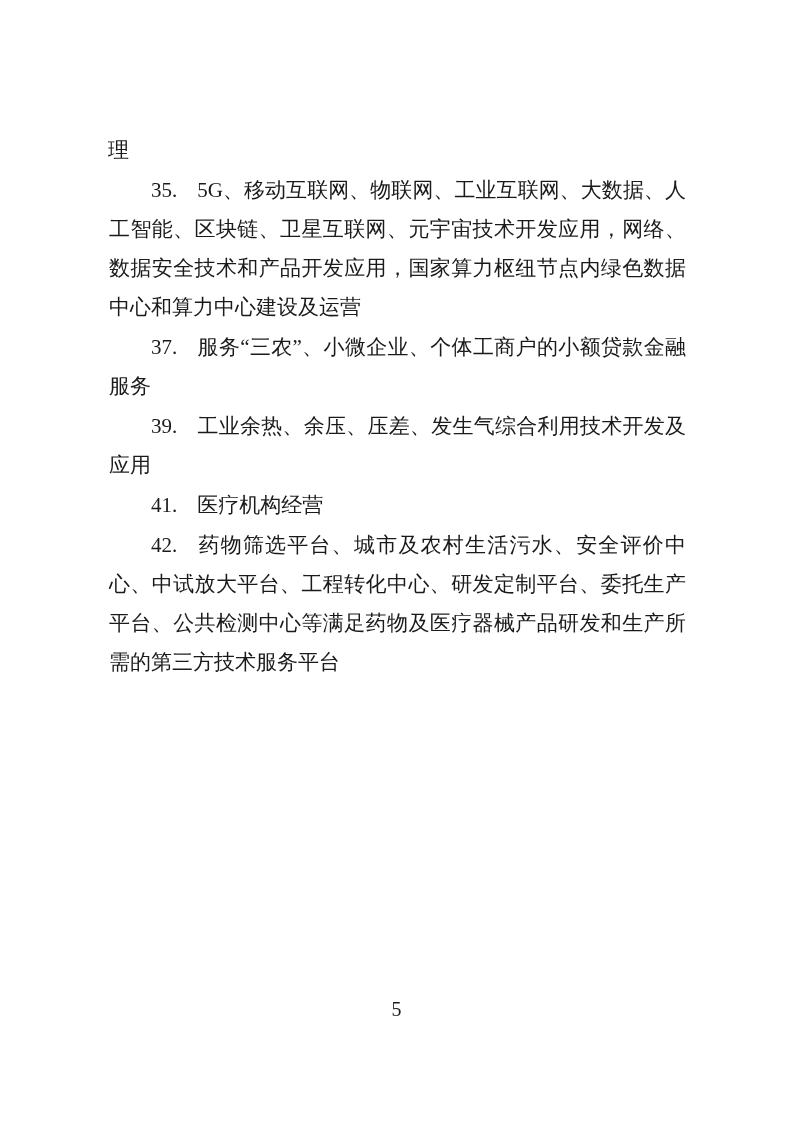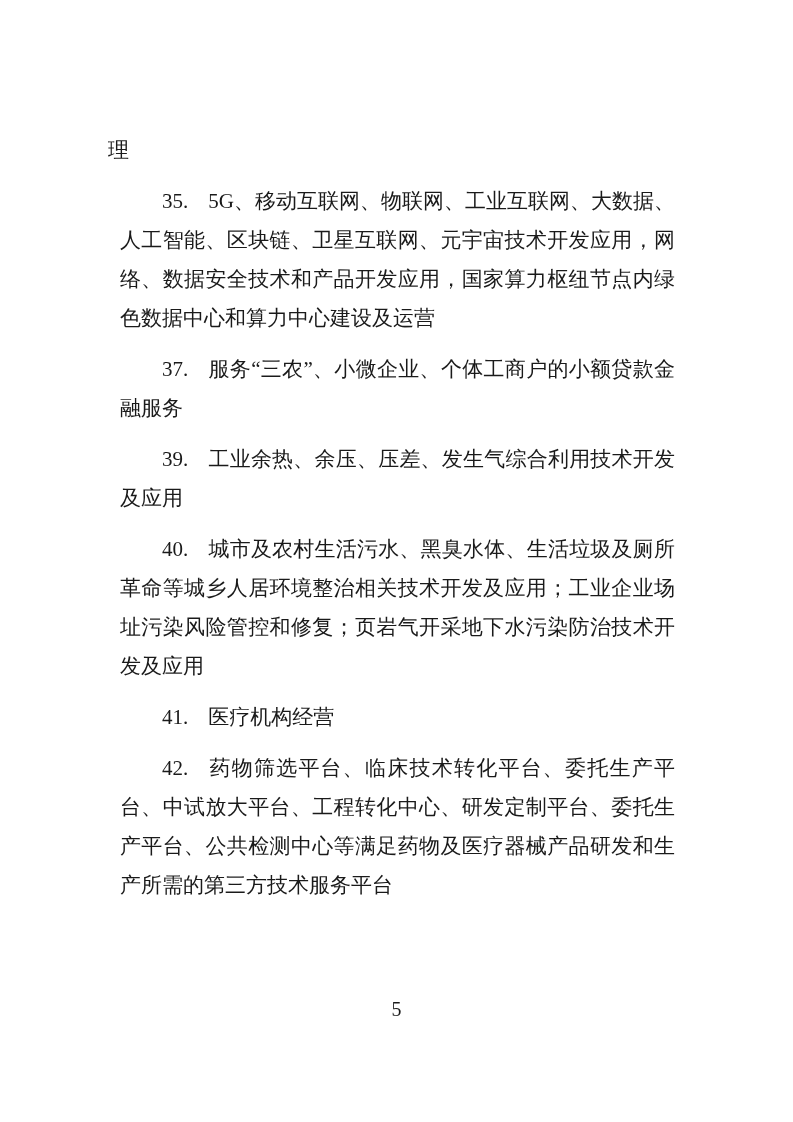--- a/index.html
+++ b/index.html
@@ -19,21 +19,21 @@
     font-size: 21px;
     line-height: 39px;
     color: #1a1a1a;
     overflow: hidden;
   }
   .carryover {
     margin: 0;
     text-align: justify;
   }
   .item {
-    margin: 12px;
+    margin: 1px;
     text-indent: 2em;
     text-align: justify;
     text-justify: inter-character;
   }
   .item .num {
     margin-right: 20px;
   }
   .page-number {
     position: absolute;
     left: 0;
@@ -53,22 +53,21 @@
 
   <div>
   <p class="item"><span class="num">35.</span><span>5G、移动互联网、物联网、工业互联网、大数据、人工智能、区块链、卫星互联网、元宇宙技术开发应用，网络、数据安全技术和产品开发应用，国家算力枢纽节点内绿色数据中心和算力中心建设及运营</span></p>
 
 
   <p class="item"><span class="num">37.</span><span>服务“三农”、小微企业、个体工商户的小额贷款金融服务</span></p>
 
 
   <p class="item"><span class="num">39.</span><span>工业余热、余压、压差、发生气综合利用技术开发及应用</span></p>
 
-  <p class="item"><span class="num">40.</span><span>城市及农村生活污水、黑臭水体、生活垃圾及厕所革命等城乡人居环境整治相关技术开发及应用；工业企业场址污染风险管控和修复；页岩气开采地下水污染防治技术开发及应用</span></p>
 
   <p class="item"><span class="num">41.</span><span>医疗机构经营</span></p>
 
-  <p class="item"><span class="num">42.</span><span>药物筛选平台、临床技术转化平台、委托生产平台、中试放大平台、工程转化中心、研发定制平台、委托生产平台、公共检测中心等满足药物及医疗器械产品研发和生产所需的第三方技术服务平台</span></p>
+  <p class="item"><span class="num">42.</span><span>药物筛选平台、城市及农村生活污水、安全评价中心、中试放大平台、工程转化中心、研发定制平台、委托生产平台、公共检测中心等满足药物及医疗器械产品研发和生产所需的第三方技术服务平台</span></p>
 
 </div>
 
   <div class="page-number">5</div>
 </div>
 
 </body></html>

